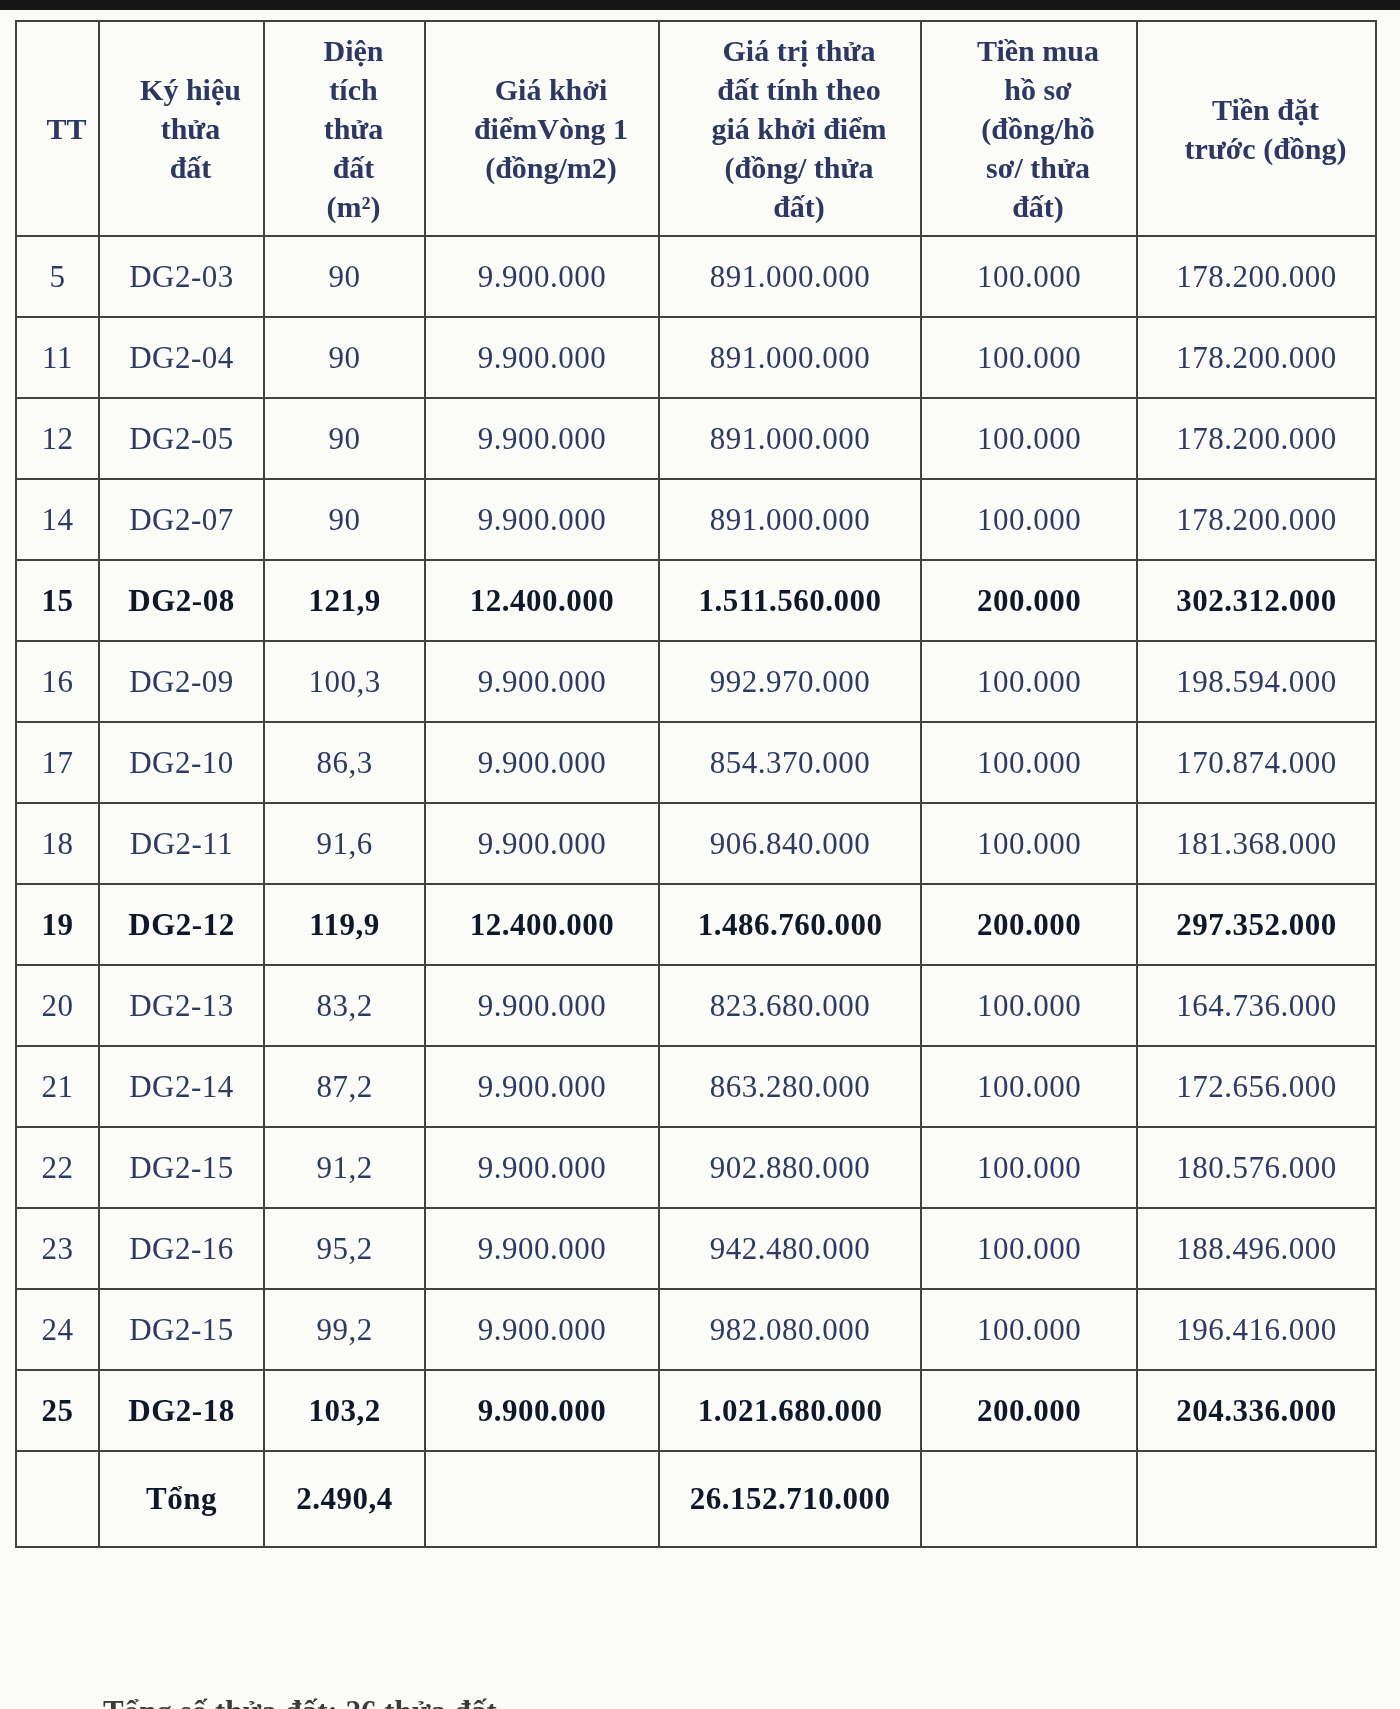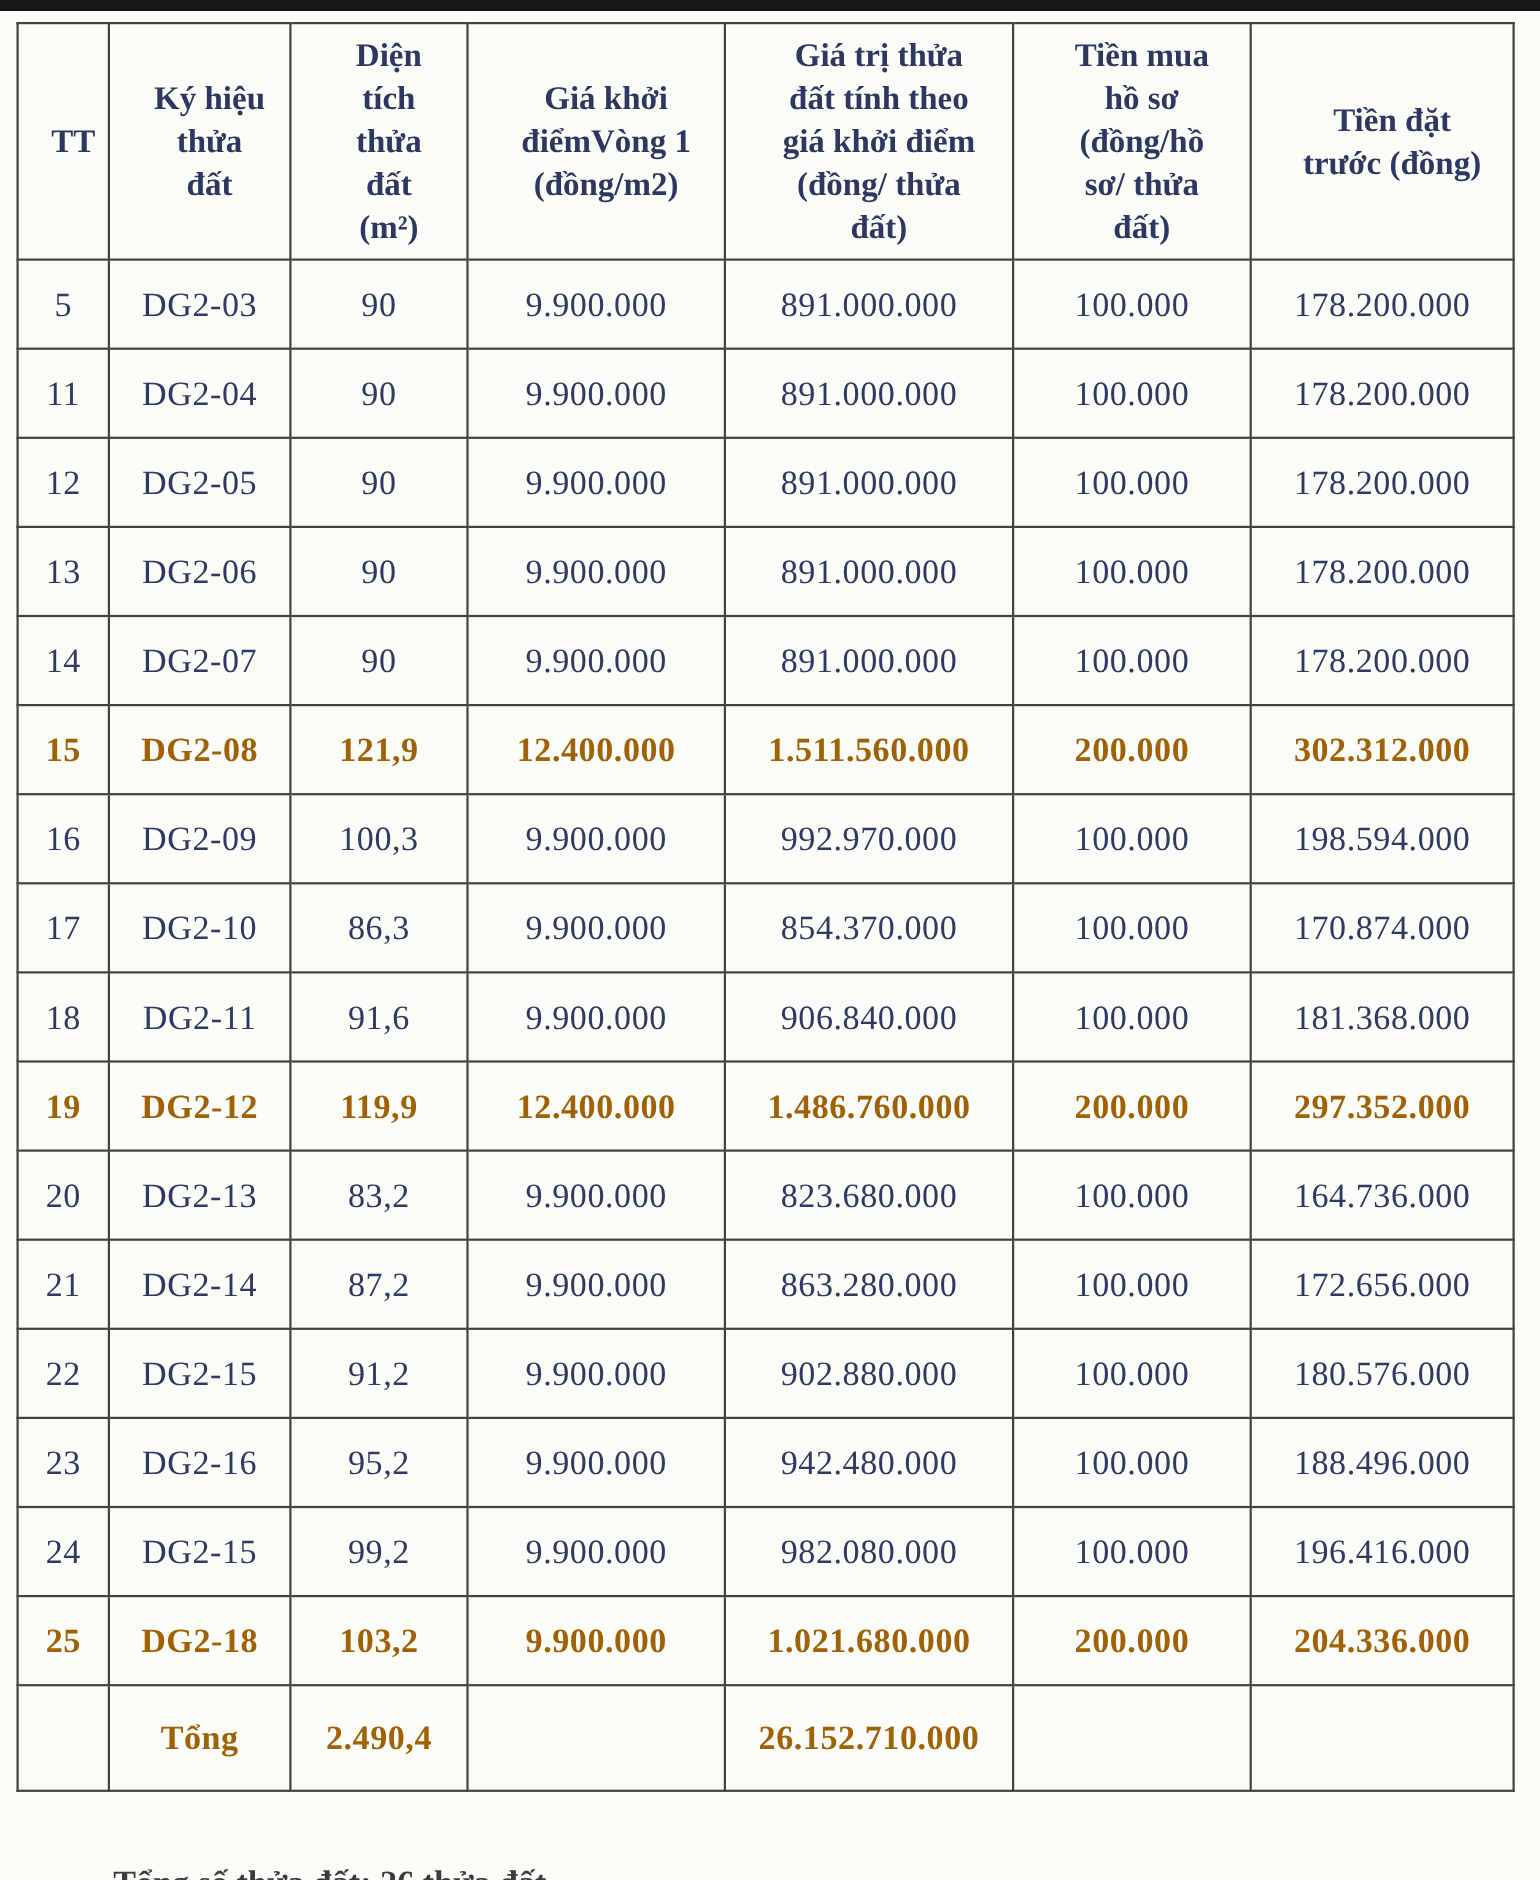--- a/index.html
+++ b/index.html
@@ -45,21 +45,21 @@
     color: #2c3862;
     padding-left: 24px;
   }
   .doc-table td {
     font-size: 31px;
     height: 81px;
     letter-spacing: 0.5px;
   }
   tr.bold-row td {
     font-weight: bold;
-    color: #a16207;
+    color: #0f172a;
     margin-left: 24px;
   }
   tr.total-row td {
     height: 96px;
   }
   .footer-note {
     position: absolute;
     left: 103px;
     top: 1694px;
     font-size: 31px;
@@ -135,29 +135,20 @@
         <tr class="">
           <td>12</td>
           <td>DG2-05</td>
           <td>90</td>
           <td>9.900.000</td>
           <td>891.000.000</td>
           <td>100.000</td>
           <td>178.200.000</td>
         </tr>
         <tr class="">
-          <td>13</td>
-          <td>DG2-06</td>
-          <td>90</td>
-          <td>9.900.000</td>
-          <td>891.000.000</td>
-          <td>100.000</td>
-          <td>178.200.000</td>
-        </tr>
-        <tr class="">
           <td>14</td>
           <td>DG2-07</td>
           <td>90</td>
           <td>9.900.000</td>
           <td>891.000.000</td>
           <td>100.000</td>
           <td>178.200.000</td>
         </tr>
         <tr class="bold-row">
           <td>15</td>

